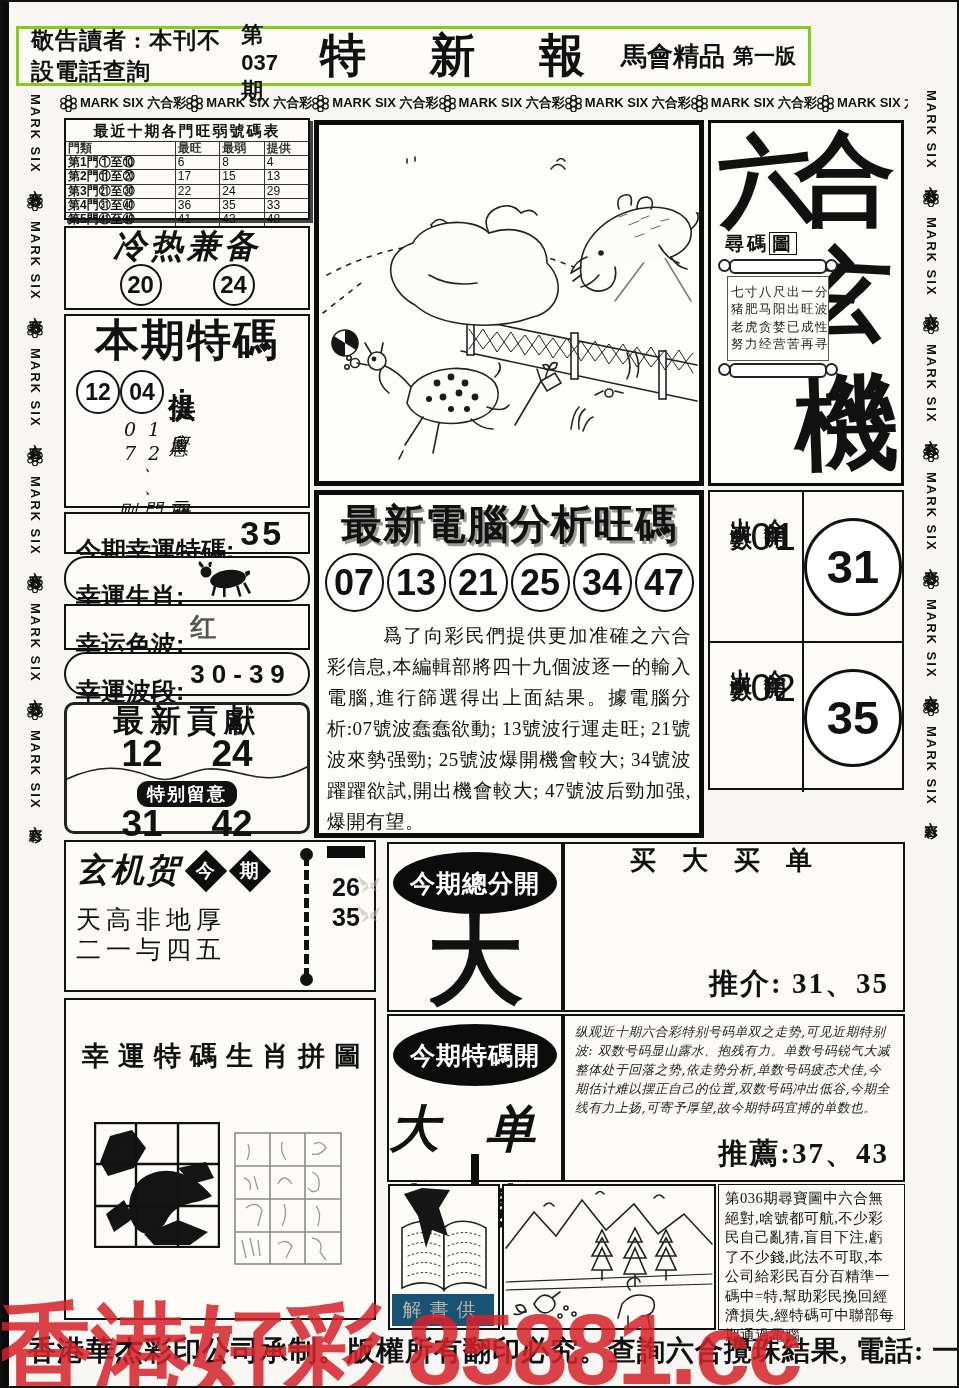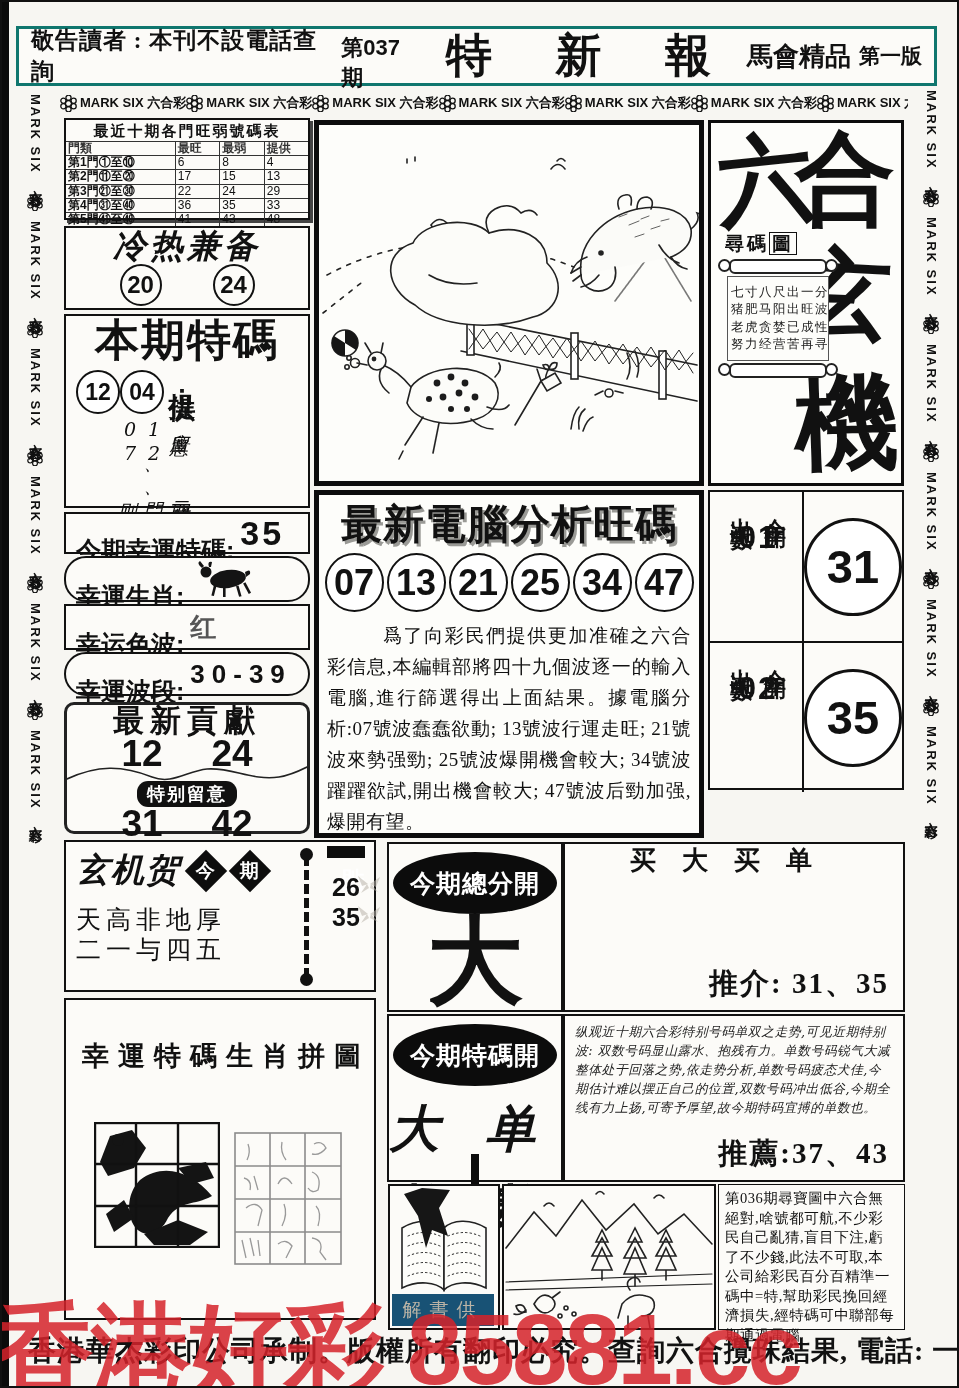--- a/index.html
+++ b/index.html
@@ -7,21 +7,21 @@
         overflow:hidden;border:2px solid #111;box-sizing:border-box;
         font-family:"Liberation Sans",sans-serif;color:#111;}
   .edge{position:absolute;left:0;top:0;width:7px;height:1388px;background:#0b0b0b;}
   .abs{position:absolute;box-sizing:border-box;}
   .bx{border:2px solid #111;background:#fcfbf8;}
   .serif{font-family:"Liberation Serif",serif;}
   .brush{font-family:"DejaVu Serif",serif;font-weight:bold;}
   .vtx{writing-mode:vertical-rl;text-orientation:upright;}
 
   
-  .header{left:14px;top:24px;width:921px;height:60px;border:3px solid #0f766e;background:#fcfbf8;
+  .header{left:14px;top:24px;width:795px;height:60px;border:3px solid #84cc16;background:#fcfbf8;
           display:flex;align-items:center;padding:0 12px;gap:8px;}
   .notice{font-size:23px;font-weight:800;letter-spacing:1px;}
   .issue{font-size:22px;font-weight:700;margin-top:14px;}
   .paper-title{font-size:46px;font-weight:900;letter-spacing:26px;margin-left:18px;white-space:nowrap;}
   .paper-sub{font-size:26px;font-weight:800;margin-left:2px;white-space:nowrap;}
   .edition{font-size:21px;font-weight:700;margin-left:auto;margin-top:0;white-space:nowrap;}
 
   .msrow{left:58px;top:88px;width:848px;height:26px;display:flex;align-items:center;
          justify-content:space-between;overflow:hidden;}
   .msitem{display:flex;align-items:center;gap:3px;font-size:13px;font-weight:800;white-space:nowrap;}
@@ -159,21 +159,21 @@
   .scrbody{border:1.5px solid #555;margin:2px 8px;padding:5px 3px;background:#fdfdfa;}
   .scrbody p{margin:2.5px 0;font-size:12.5px;font-family:"Liberation Serif",serif;letter-spacing:1.5px;
              white-space:nowrap;color:#222;line-height:15px;}
 
   .stats{left:706px;top:488px;width:196px;height:300px;border:2.5px solid #111;background:#fcfbf8;}
   .statcell{height:149px;display:flex;position:relative;}
   .statcell.first{border-bottom:2px solid #111;}
   .stat-left{width:96px;border-right:2px solid #111;padding:8px 4px 0 8px;}
   .stat-labels{display:flex;flex-direction:row-reverse;gap:10px;justify-content:center;}
   .stat-labels .vtx{font-size:22px;font-weight:700;letter-spacing:5px;line-height:24px;}
-  .stat-idx{font-size:32px;font-weight:700;letter-spacing:2px;line-height:44px;text-align:center;}
+  .stat-idx{font-size:39px;font-weight:400;letter-spacing:2px;line-height:44px;text-align:right;}
   .stat-right{flex:1;display:flex;align-items:center;justify-content:center;}
   .circ92{width:92px;height:92px;border:3px solid #111;border-radius:50%;display:flex;
           align-items:center;justify-content:center;font-size:47px;font-weight:800;background:#fff;}
 
   .watermark{left:-8px;top:1282px;font-size:100px;font-weight:900;color:#d6232b;opacity:.85;
              white-space:nowrap;letter-spacing:-3px;z-index:9;font-family:"Liberation Sans",sans-serif;}
   .footer{left:26px;top:1330px;width:912px;font-size:28px;font-weight:700;letter-spacing:1px;
           font-family:"Liberation Serif",serif;white-space:nowrap;z-index:3;}
 
   svg .ln{stroke:#222;fill:none;stroke-width:1.6;stroke-linecap:round;}

